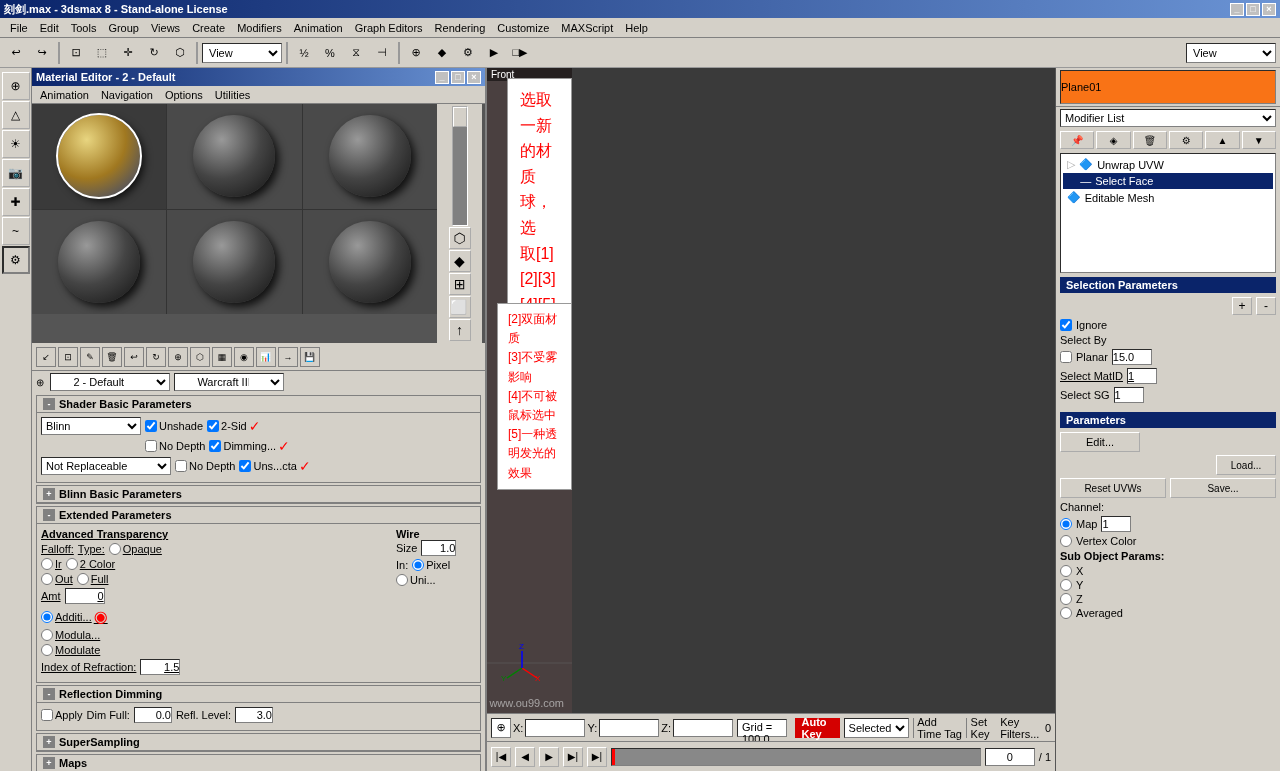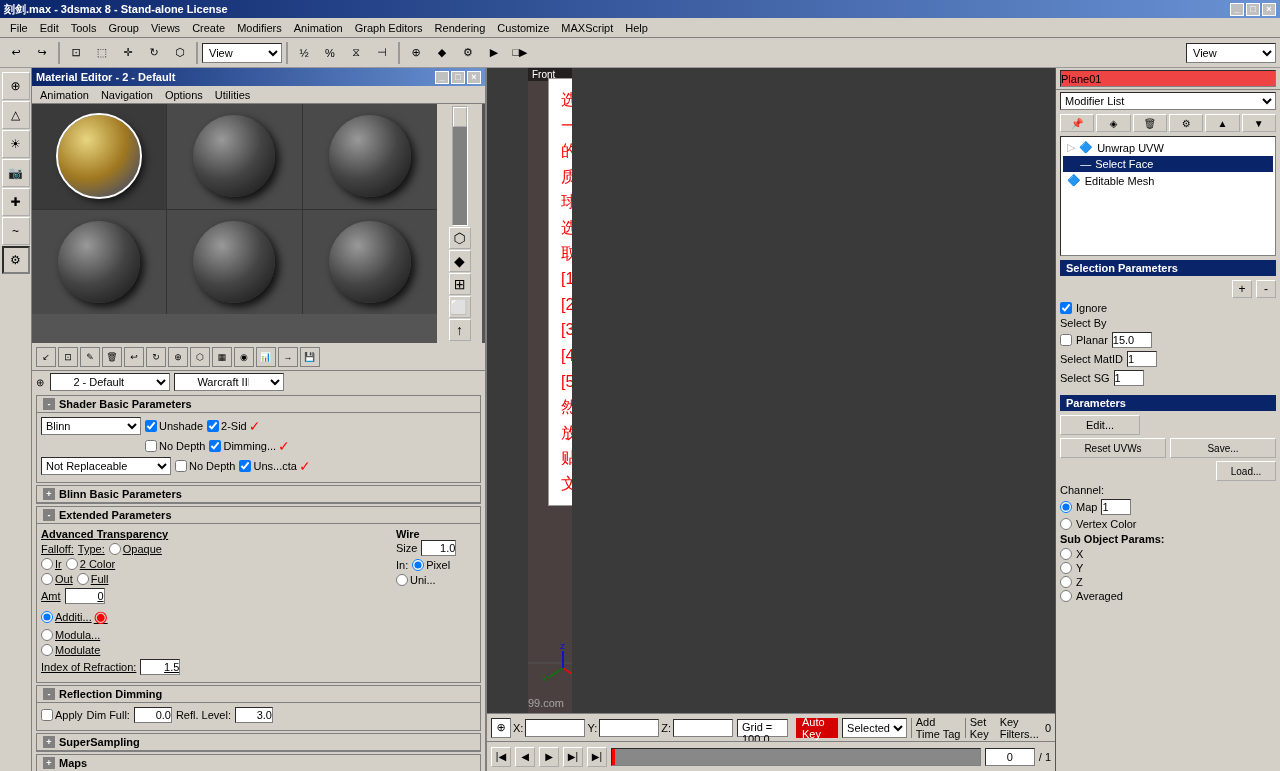--- a/index.html
+++ b/index.html
@@ -726,30 +726,33 @@
         </div>
 
       </div>
     </div>
 
     <div style="flex:1; display:flex; flex-direction:column;">
 
       <div style="flex:1; display:grid; grid-template-columns: 85px 1fr; grid-template-rows: 1fr; background:#3a3a3a; position:relative;">
 
 
-        <div style="position:relative; background:#4a4040; overflow:hidden;margin-left:41px;">
+        <div style="position:relative; background:#4a4040; overflow:hidden;">
 
           <div class="viewport-header-bar">
             <span>Front</span>
           </div>
 
           <div class="tutorial-box">
             <span>选取一新的材质球，选<br>取[1][2][3][4][5]<br>然后放上贴图文件</span>
           </div>
 
+          <div class="tutorial-box-2">
+            <span>[2]双面材质<br>[3]不受雾影响<br>[4]不可被鼠标选中<br>[5]一种透明发光的效果</span>
+          </div>
 
           <svg style="position:absolute; bottom:80px; left:100px; right:0; width:85%; height:200px;" viewBox="0 0 800 200">
 
             <path d="M50,100 L700,90 L720,100 L700,110 Z" fill="#c8a060" stroke="#8060a0" stroke-width="1"></path>
 
             <rect x="180" y="75" width="20" height="50" fill="#8B6914" stroke="#555" stroke-width="1"></rect>
             <rect x="160" y="80" width="50" height="40" fill="#a08020" stroke="#555" stroke-width="1" rx="3"></rect>
 
             <path d="M120,88 L180,88 L180,112 L120,112 Z" fill="#6B4226" stroke="#333" stroke-width="1"></path>
 
@@ -807,21 +810,21 @@
           <div style="background:white; width:20px; height:20px; border:1px inset #808080; display:flex; align-items:center; justify-content:center;">⊕</div>
           <span>X:</span>
           <input type="text" class="coord-input" style="width: 60px;">
           <span>Y:</span>
           <input type="text" class="coord-input" style="width: 60px;">
           <span>Z:</span>
           <input type="text" class="coord-input" style="width: 60px;">
         </div>
         <div class="grid-display">Grid = 100.0</div>
         <div style="flex:1;"></div>
-        <div style="background:#d40000; color:white; padding:0 6px; height:20px; display:flex; align-items:center; font-size:11px; cursor:pointer;">Auto Key</div>
+        <div style="background:#d40000; color:white; padding:0 6px; height:20px; display:flex; align-items:center; font-size:11px; cursor:pointer;font-weight:bold;">Auto Key</div>
         <select style="height:20px; background:white; border:1px inset #808080; font-size:11px;">
           <option>Selected</option>
         </select>
         <div style="height:20px; width:1px; background:#808080;"></div>
         <span>Add Time Tag</span>
         <div style="height:20px; width:1px; background:#808080;"></div>
         <span>Set Key</span>
         <span>Key Filters...</span>
         <span>0</span>
       </div>
@@ -837,21 +840,21 @@
         </div>
         <input type="text" class="time-input" value="0" style="">
         <span>/ 1</span>
       </div>
 
     </div>
 
     <div class="modifier-panel" style="width:225px; min-width:225px;">
 
       <div style="padding:2px 4px; background:#d4d0c8; border-bottom:1px solid #808080;">
-        <input type="text" style="width: 100%; height: 17px; background: #ef4444; border: 1px inset rgb(128, 128, 128); font-size: 11px;" value="Plane01">
+        <input type="text" style="width: 100%; height: 34px; background: #f97316; border: 1px inset rgb(128, 128, 128); font-size: 11px;" value="Plane01">
       </div>
 
       <div style="padding:2px 4px;">
         <select style="width:100%; height:18px; background:white; border:1px inset #808080; font-size:11px;">
           <option>Modifier List</option>
         </select>
       </div>
 
       <div style="display:flex; padding:2px 4px; gap:2px;">
         <div style="flex:1; height:18px; background:#d4d0c8; border:1px outset #fff; display:flex; align-items:center; justify-content:center; font-size:10px; cursor:pointer;">📌</div>
@@ -893,44 +896,44 @@
           <span>Ignore</span>
         </div>
         <div style="display:flex; align-items:center; gap:4px; margin-bottom:3px;">
           <span>Select By</span>
         </div>
         <div style="display:flex; align-items:center; gap:4px; margin-bottom:3px;">
           <input type="checkbox" style="">
           <span>Planar</span>
           <input type="text" value="15.0" style="width: 40px; height: 16px; background: white; border: 1px inset rgb(128, 128, 128); font-size: 11px;">
         </div>
-        <div style="display:flex; align-items:center; gap:4px; margin-bottom:3px;">
+        <div style="display:flex; align-items:center; gap:4px; margin-bottom:3px;text-decoration:underline;">
           <span>Select MatID</span>
           <input type="text" value="1" style="width: 30px; height: 16px; background: white; border: 1px inset rgb(128, 128, 128); font-size: 11px;">
         </div>
         <div style="display:flex; align-items:center; gap:4px; margin-bottom:3px;">
           <span>Select SG</span>
           <input type="text" value="1" style="width: 30px; height: 16px; background: white; border: 1px inset rgb(128, 128, 128); font-size: 11px;">
         </div>
       </div>
 
       <div class="section-header">
         <span>Parameters</span>
       </div>
 
       <div style="padding:4px;">
         <div style="display:flex; justify-content:flex-start; margin-bottom:3px;">
           <button style="width:80px; height:20px; background:#d4d0c8; border:1px outset #fff; font-size:11px; cursor:pointer;">Edit...</button>
         </div>
+        <div style="display:flex; justify-content:flex-end; margin-bottom:3px;">
+          <button style="width:60px; height:20px; background:#d4d0c8; border:1px outset #fff; font-size:10px; cursor:pointer;">Load...</button>
+        </div>
         <div style="display:flex; gap:4px; margin-bottom:3px;">
           <button style="flex:1; height:20px; background:#d4d0c8; border:1px outset #fff; font-size:10px; cursor:pointer;">Reset UVWs</button>
           <button style="flex:1; height:20px; background:#d4d0c8; border:1px outset #fff; font-size:10px; cursor:pointer;">Save...</button>
-        </div>
-        <div style="display:flex; justify-content:flex-end; margin-bottom:3px;">
-          <button style="width:60px; height:20px; background:#d4d0c8; border:1px outset #fff; font-size:10px; cursor:pointer;">Load...</button>
         </div>
         <div style="display:flex; align-items:center; gap:4px; margin-bottom:3px;">
           <span>Channel:</span>
         </div>
         <div style="display:flex; align-items:center; gap:4px; margin-bottom:3px;">
           <input type="radio" name="channel-type" checked="" style="">
           <span>Map</span>
           <input type="text" value="1" style="width: 30px; height: 16px; background: white; border: 1px inset rgb(128, 128, 128); font-size: 11px;">
         </div>
         <div style="display:flex; align-items:center; gap:4px; margin-bottom:3px;">

